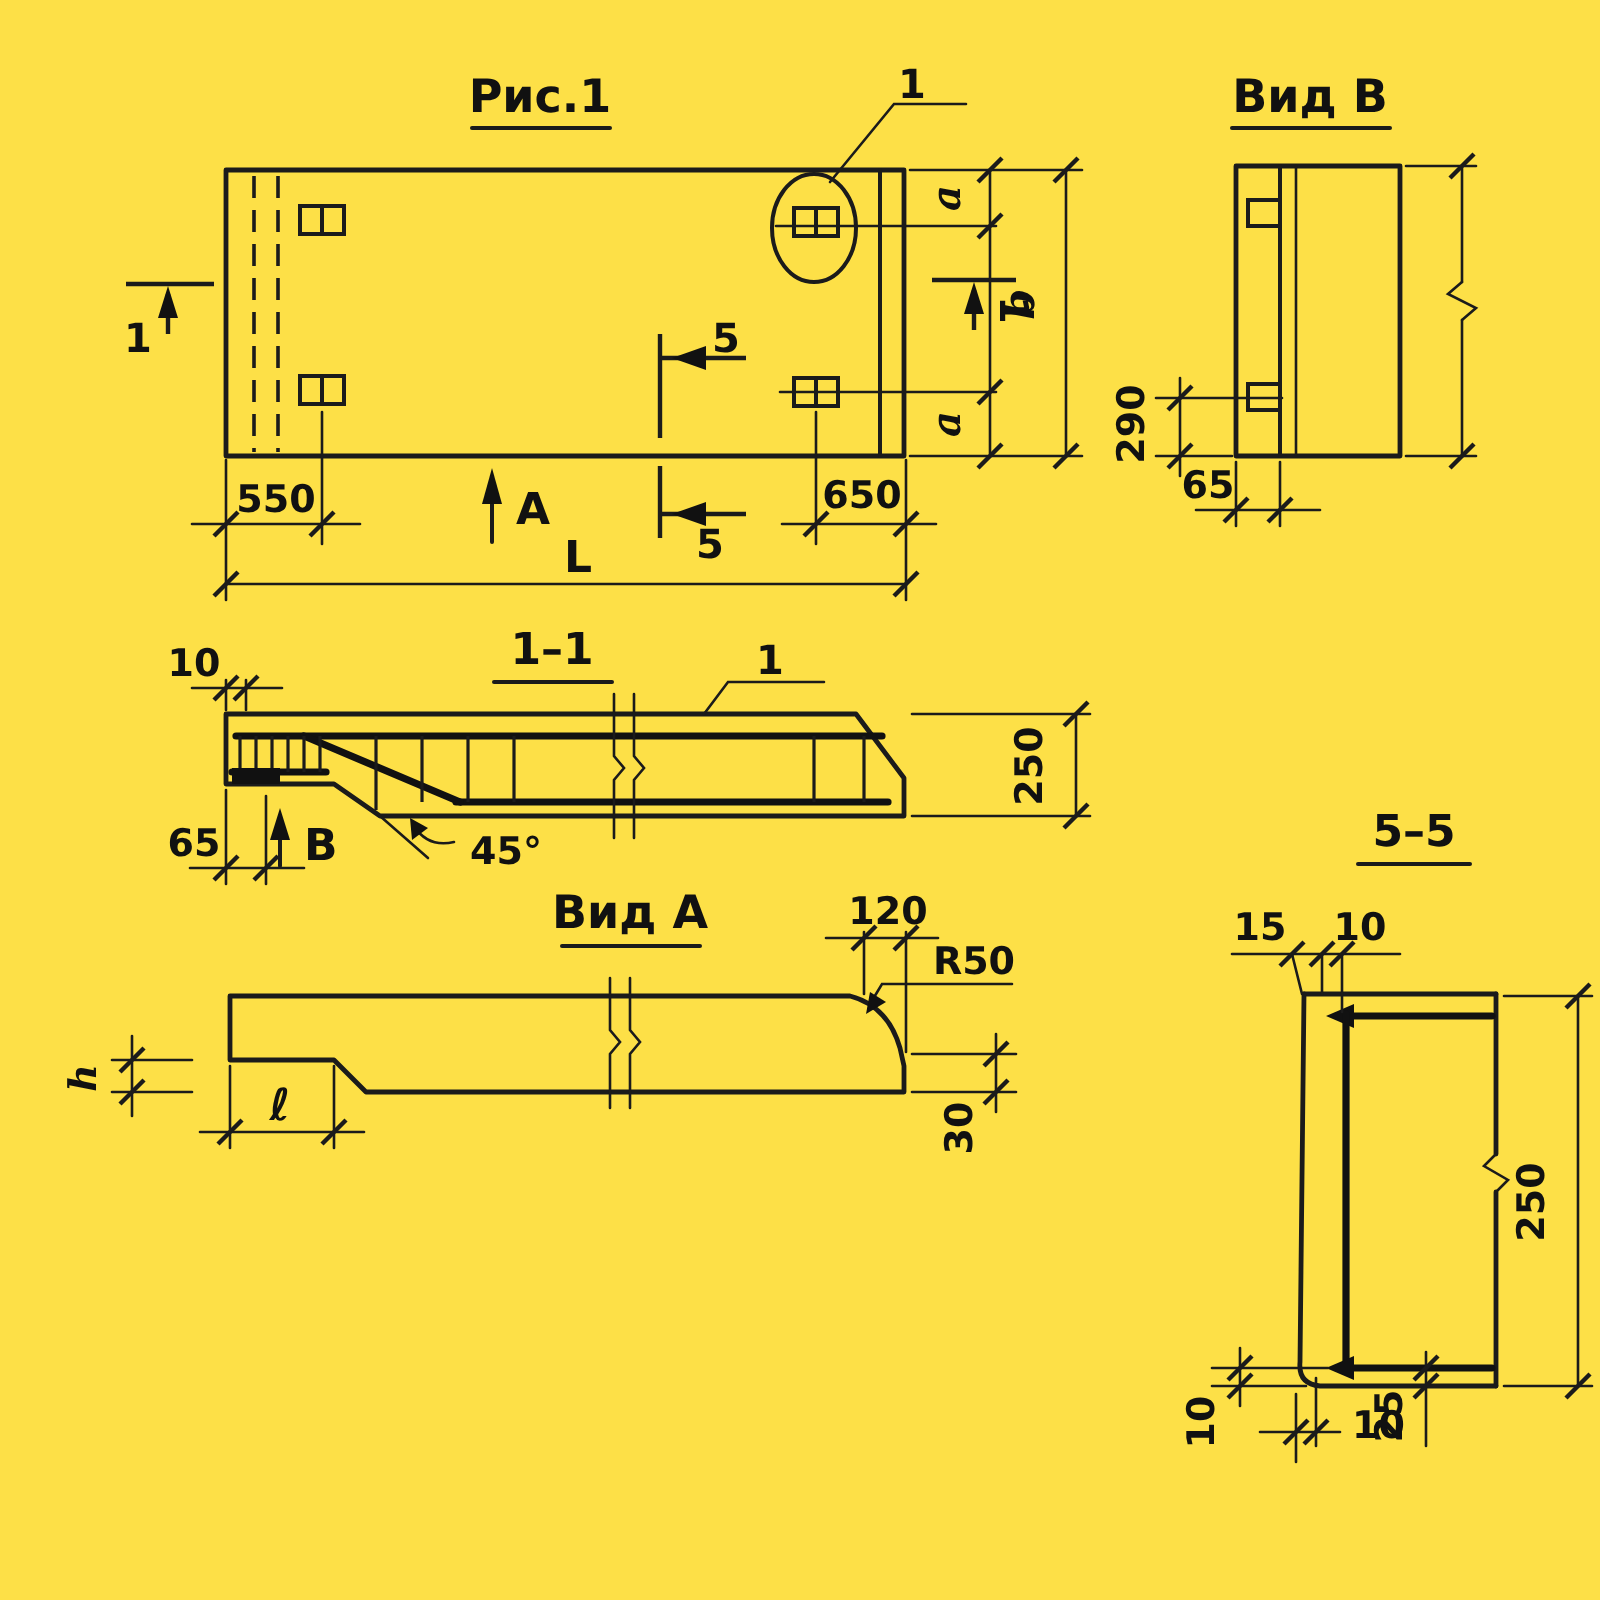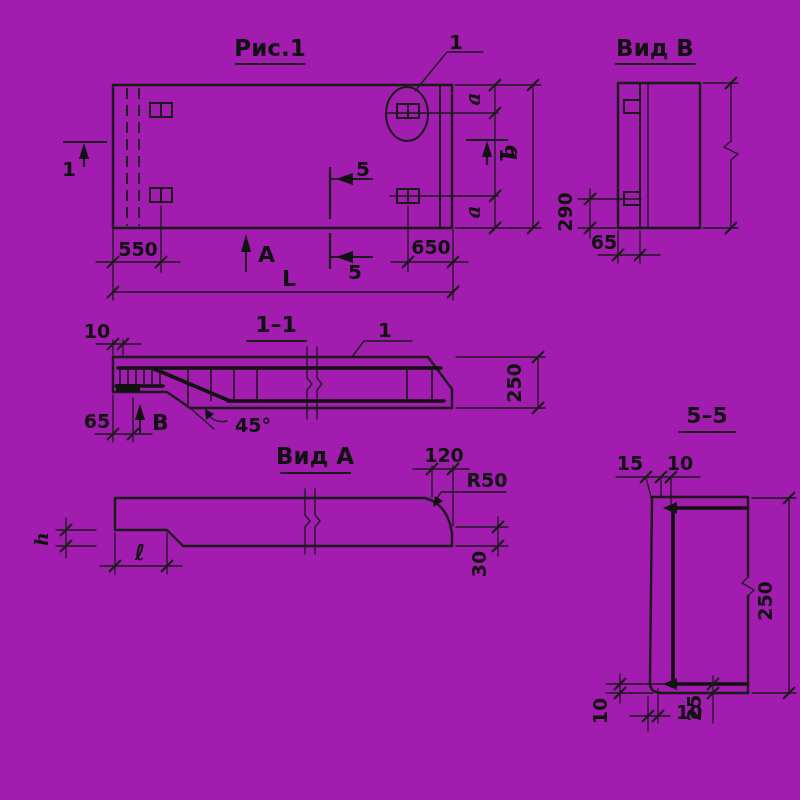--- a/index.html
+++ b/index.html
@@ -1,16 +1,16 @@
 <!DOCTYPE html>
 <html><head>
 <meta charset="utf-8">
 <style>
   html,body{margin:0;padding:0;background:#ffffff;}
-  .stage{width:800px;height:800px;background:#a21caf;position:relative;font-family:"DejaVu Sans",sans-serif;}
+  .stage{width:800px;height:800px;background:#fde047;position:relative;font-family:"DejaVu Sans",sans-serif;}
   svg{display:block;}
   .ln{stroke:#1b1b1b;stroke-width:2.4;fill:none;stroke-linecap:round;stroke-linejoin:round;}
   .ln2{stroke:#1b1b1b;stroke-width:2;fill:none;stroke-linecap:round;}
   .thin{stroke:#1b1b1b;stroke-width:1.3;fill:none;stroke-linecap:round;}
   .stir{stroke:#1b1b1b;stroke-width:1.6;fill:none;}
   .bar{stroke:#111;stroke-width:3.6;fill:none;stroke-linecap:round;}
   .dash{stroke:#1b1b1b;stroke-width:1.8;fill:none;stroke-dasharray:11 6;}
   .tick{stroke:#1b1b1b;stroke-width:2.2;fill:none;}
   .fillb{fill:#111;stroke:none;}
   text{fill:#111;font-family:"DejaVu Sans",sans-serif;font-weight:bold;}

